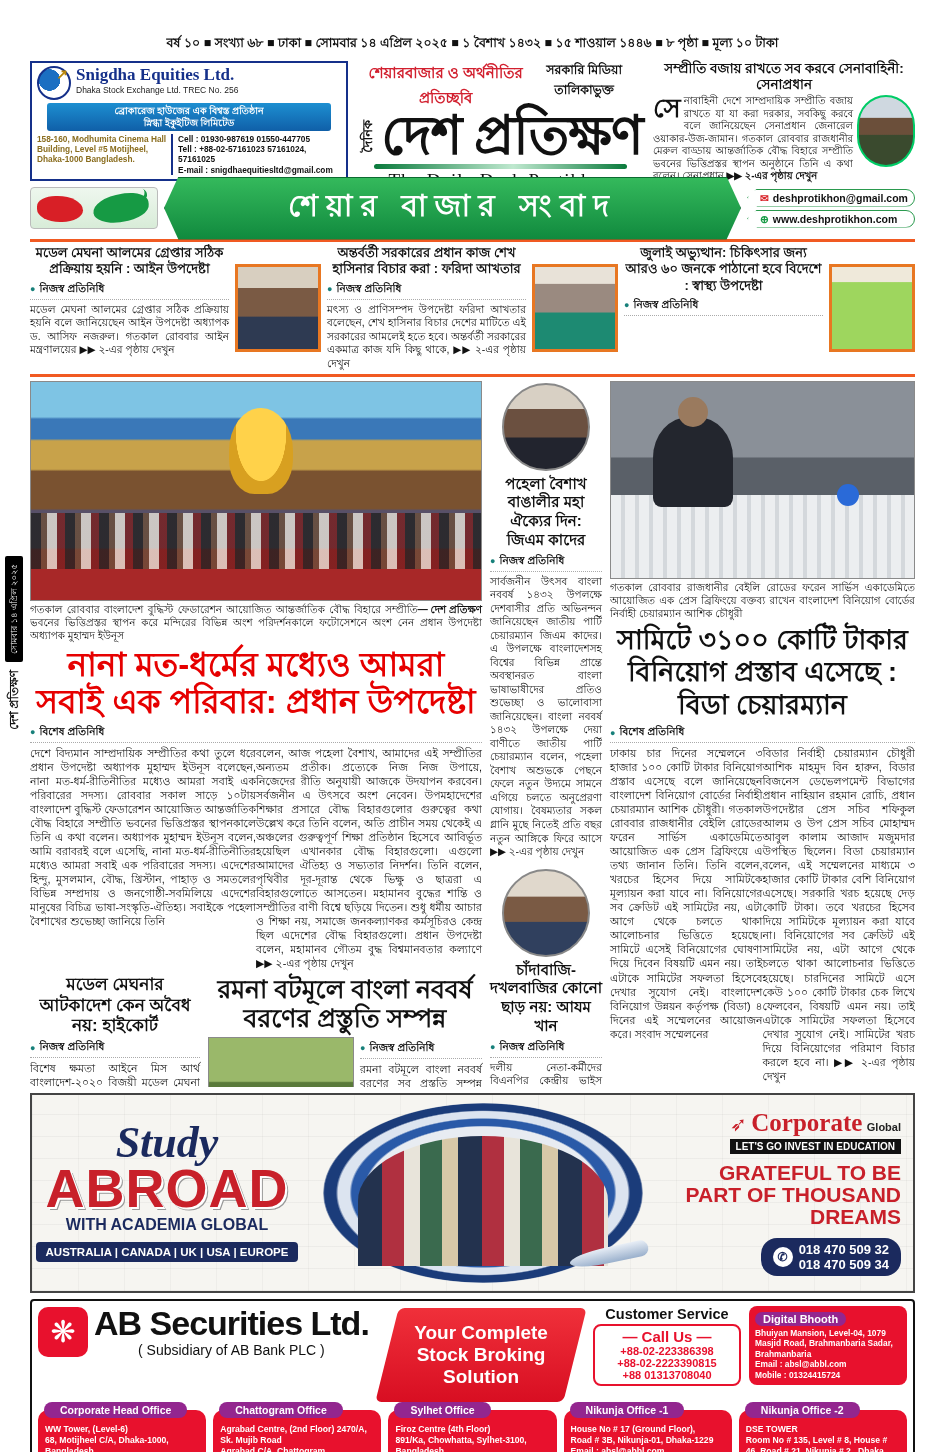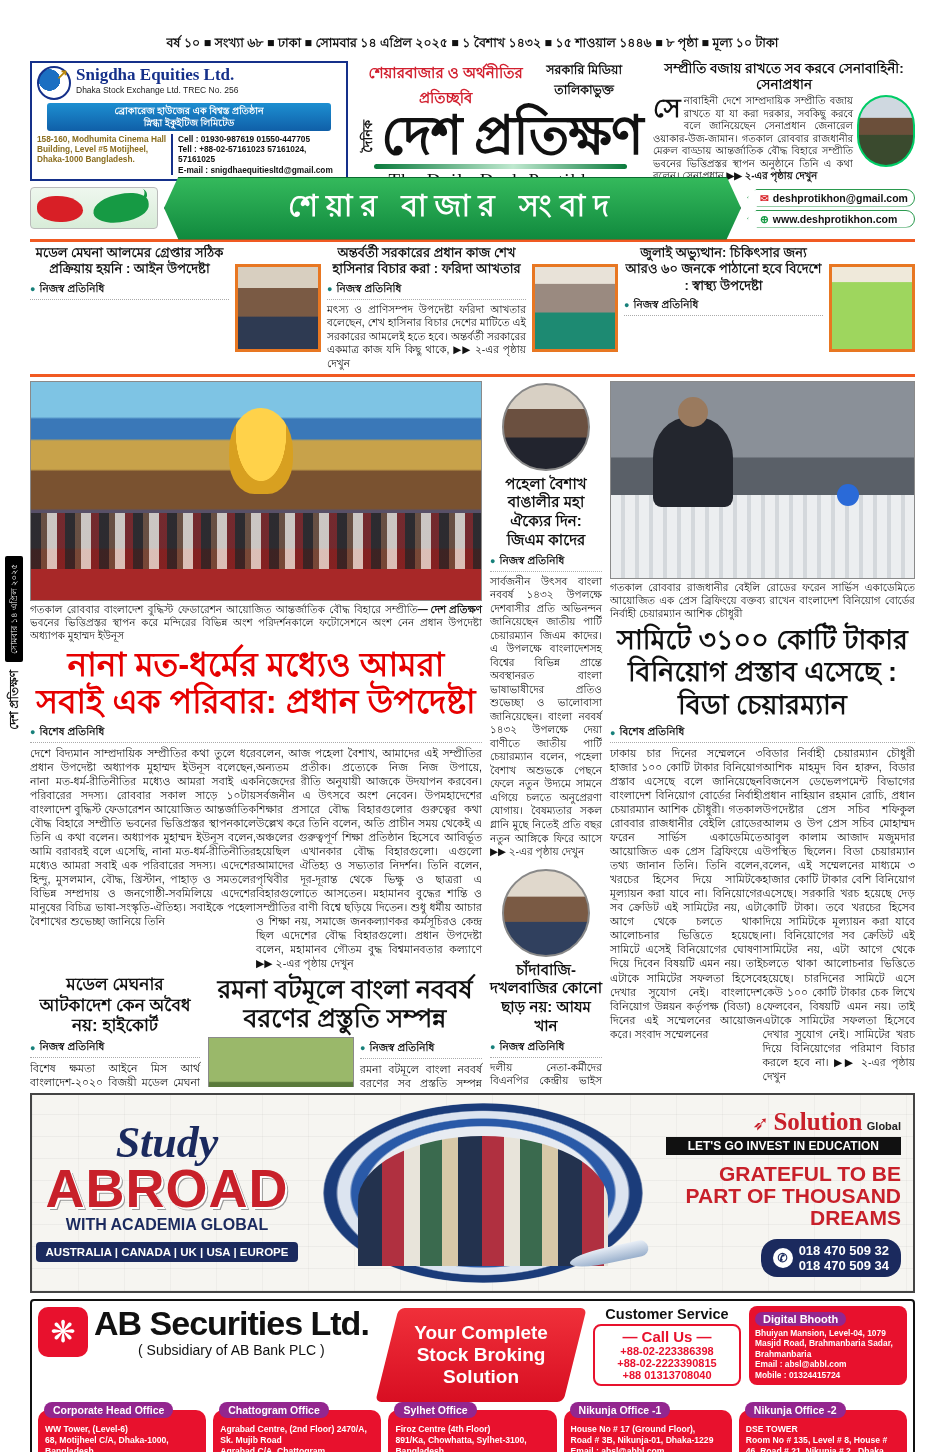--- a/index.html
+++ b/index.html
@@ -111,21 +111,21 @@
   .study-with { color:#1b2a5e; font-weight:bold; font-size:16px; margin-top:2px; }
   .study-countries { display:inline-block; background:#1b2a5e; color:#fff; font-weight:bold; font-size:11.5px; padding:4px 10px; border-radius:4px; margin-top:8px; }
   .study-center { flex:1; height:100%; position:relative; }
   .study-oval { position:absolute; left:50%; top:50%; transform:translate(-50%,-50%); width:320px; height:180px; border-radius:50%; background:radial-gradient(ellipse at center, #e8ecf2 0 52%, #2a5aa8 53% 58%, #dce4f0 59% 64%, #1b3c7a 65% 70%, transparent 71%); overflow:hidden; }
   .study-people { position:absolute; left:50%; top:54%; transform:translate(-50%,-50%); width:250px; height:130px; border-radius:50% 50% 0 0; background:repeating-linear-gradient(90deg,#23324e 0 24px,#b03040 24px 46px,#e8e4da 46px 62px,#3a6a4e 62px 84px,#d8c8a8 84px 100px); }
   .study-plane { position:absolute; right:14px; bottom:28px; width:80px; height:16px; background:linear-gradient(180deg,#e8eef6,#9ab0cc); border-radius:50% 8px 8px 50%; transform:rotate(-12deg); }
   .study-right { width:250px; flex:none; text-align:right; padding-right:12px; }
   .acad-name { color:#c8202a; font-family:"Liberation Serif", serif; font-weight:bold; font-size:25px; line-height:1; }
   .acad-global { color:#222; font-size:11px; font-weight:bold; }
   .acad-roo { color:#c8202a; font-size:20px; }
-  .acad-tag { display:inline-block; background:#111; color:#fff; font-size:12px; font-weight:bold; padding:2px 22px; margin-top:2px; }
+  .acad-tag { display:inline-block; background:#111; color:#fff; font-size:10px; font-weight:bold; padding:2px 6px; margin-top:2px; }
   .grateful { color:#c8202a; font-weight:bold; font-size:21px; line-height:1.05; margin-top:8px; }
   .study-phone { display:inline-flex; align-items:center; gap:6px; background:#1b2a5e; color:#fff; border-radius:16px; padding:4px 12px; font-weight:bold; font-size:13px; margin-top:10px; text-align:left; }
   .study-phone .ph-ico { background:#fff; color:#1b2a5e; width:20px; height:20px; border-radius:50%; display:flex; align-items:center; justify-content:center; font-size:12px; }
 
   
   .ab { margin:6px 30px 0; border:2px solid #111; border-radius:4px; padding:5px 6px 8px; }
   .ab-top { display:flex; gap:8px; align-items:flex-start; }
   .ab-brand { display:flex; gap:6px; align-items:center; flex:none; }
   .ab-logo { width:50px; height:50px; background:#e8112d; border-radius:10px; color:#fff; font-size:30px; display:flex; align-items:center; justify-content:center; }
   .ab-name { font-size:34px; font-weight:bold; letter-spacing:-1px; line-height:1; }
@@ -134,21 +134,21 @@
   .ab-ribbon > span { display:block; transform:skewX(14deg); }
   .ab-cs { width:148px; flex:none; text-align:center; }
   .ab-cs-title { font-weight:bold; font-size:14.5px; }
   .ab-callus { border:2px solid #e8112d; border-radius:8px; color:#e8112d; font-weight:bold; font-size:11px; padding:2px 4px 3px; margin-top:2px; }
   .ab-callus .cu { font-size:15px; }
   .ab-db { width:158px; flex:none; background:#e8112d; border-radius:8px; padding:3px 6px 5px; color:#fff; }
   .ab-db-title { background:#93268f; color:#fff; font-weight:bold; font-size:11px; border-radius:8px; padding:1px 8px; display:inline-block; margin-bottom:2px; }
   .ab-db div.l { font-size:8.4px; font-weight:bold; line-height:1.25; }
   .ab-offices { display:flex; gap:7px; margin-top:8px; }
   .office { flex:1; background:#e8112d; border-radius:10px; padding:14px 7px 6px; position:relative; color:#fff; }
-  .office-title { position:absolute; top:-8px; left:6px; background:#93268f; color:#fff; font-weight:bold; font-size:10.5px; border-radius:9px; padding:2px 9px; white-space:nowrap; }
+  .office-title { position:absolute; top:-8px; left:6px; background:#93268f; color:#fff; font-weight:bold; font-size:10.5px; border-radius:9px; padding:2px 16px; white-space:nowrap; }
   .office div.l { font-size:8.6px; font-weight:bold; line-height:1.3; }
 
   h3,h4 { font-weight:bold; }
 </style>
 </head>
 <body>
 
 <div class="page">
 
   <div class="topbar">বর্ষ ১০ ■ সংখ্যা ৬৮ ■ ঢাকা ■ সোমবার ১৪ এপ্রিল ২০২৫ ■ ১ বৈশাখ ১৪৩২ ■ ১৫ শাওয়াল ১৪৪৬ ■ ৮ পৃষ্ঠা ■ মূল্য ১০ টাকা</div>
@@ -222,20 +222,21 @@
   <div class="rule-orange"></div>
 
   <div class="briefs">
     <div class="brief">
       <h4>মডেল মেঘনা আলমের গ্রেপ্তার সঠিক প্রক্রিয়ায় হয়নি : আইন উপদেষ্টা</h4>
       <div class="byline">
           <span class="dot">●</span>
           <span>নিজস্ব প্রতিনিধি</span>
         </div>
       <div class="dotted"></div>
+      <div class="brief-body">মডেল মেঘনা আলমের গ্রেপ্তার সঠিক প্রক্রিয়ায় হয়নি বলে জানিয়েছেন আইন উপদেষ্টা অধ্যাপক ড. আসিফ নজরুল। গতকাল রোববার আইন মন্ত্রণালয়ের  ▶▶ ২-এর পৃষ্ঠায় দেখুন</div>
     </div>
     <div class="brief-photo ph-man"></div>
     <div class="brief">
       <h4>অন্তর্বর্তী সরকারের প্রধান কাজ শেখ হাসিনার বিচার করা : ফরিদা আখতার</h4>
       <div class="byline">
           <span class="dot">●</span>
           <span>নিজস্ব প্রতিনিধি</span>
         </div>
       <div class="dotted"></div>
       <div class="brief-body">মৎস্য ও প্রাণিসম্পদ উপদেষ্টা ফরিদা আখতার বলেছেন, শেখ হাসিনার বিচার দেশের মাটিতে এই সরকারের আমলেই হতে হবে। অন্তর্বর্তী সরকারের একমাত্র কাজ যদি কিছু থাকে,  ▶▶ ২-এর পৃষ্ঠায় দেখুন</div>
@@ -360,21 +361,21 @@
       <div class="study-countries">AUSTRALIA | CANADA | UK | USA | EUROPE</div>
     </div>
     <div class="study-center">
       <div class="study-oval"></div>
       <div class="study-people"></div>
       <div class="study-plane"></div>
     </div>
     <div class="study-right">
       <div>
         <span class="acad-roo">➶</span>
-        <span class="acad-name">Solution</span>
+        <span class="acad-name">Corporate</span>
         <span class="acad-global">Global</span>
       </div>
       <div class="acad-tag">LET'S GO INVEST IN EDUCATION</div>
       <div class="grateful">GRATEFUL TO BE PART OF THOUSAND DREAMS</div>
       <div class="study-phone">
         <span class="ph-ico">✆</span>
         <span>
           <div>018 470 509 32</div>
           <div>018 470 509 34</div>
         </span>

